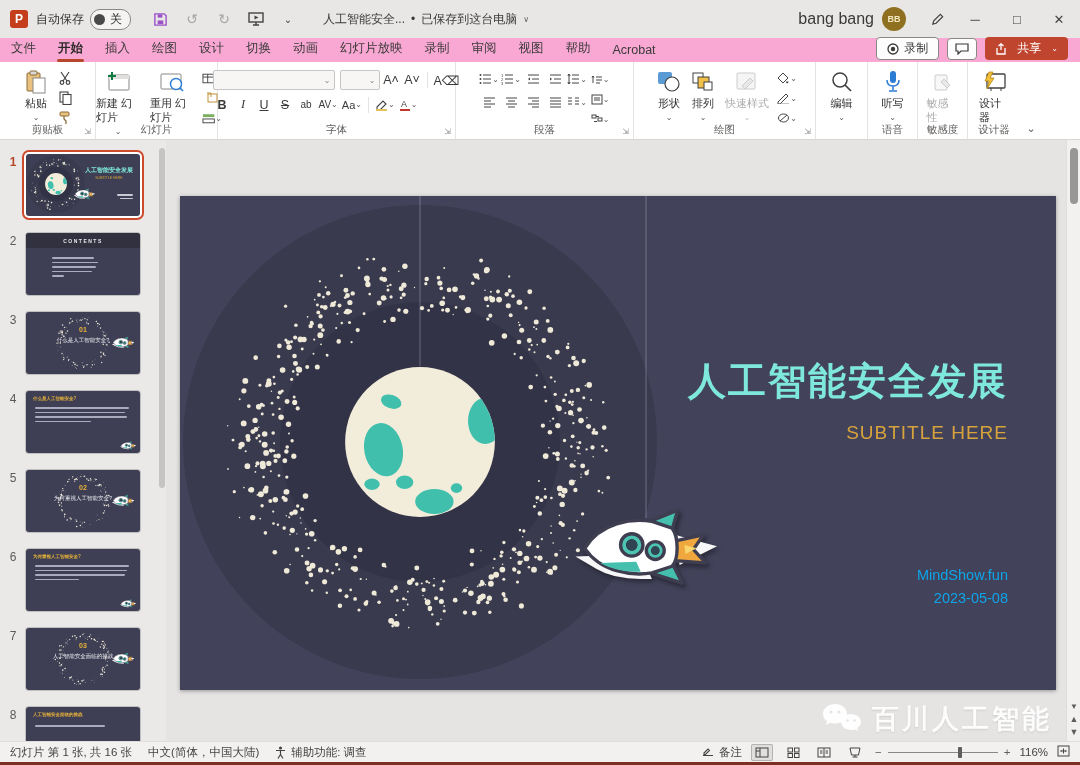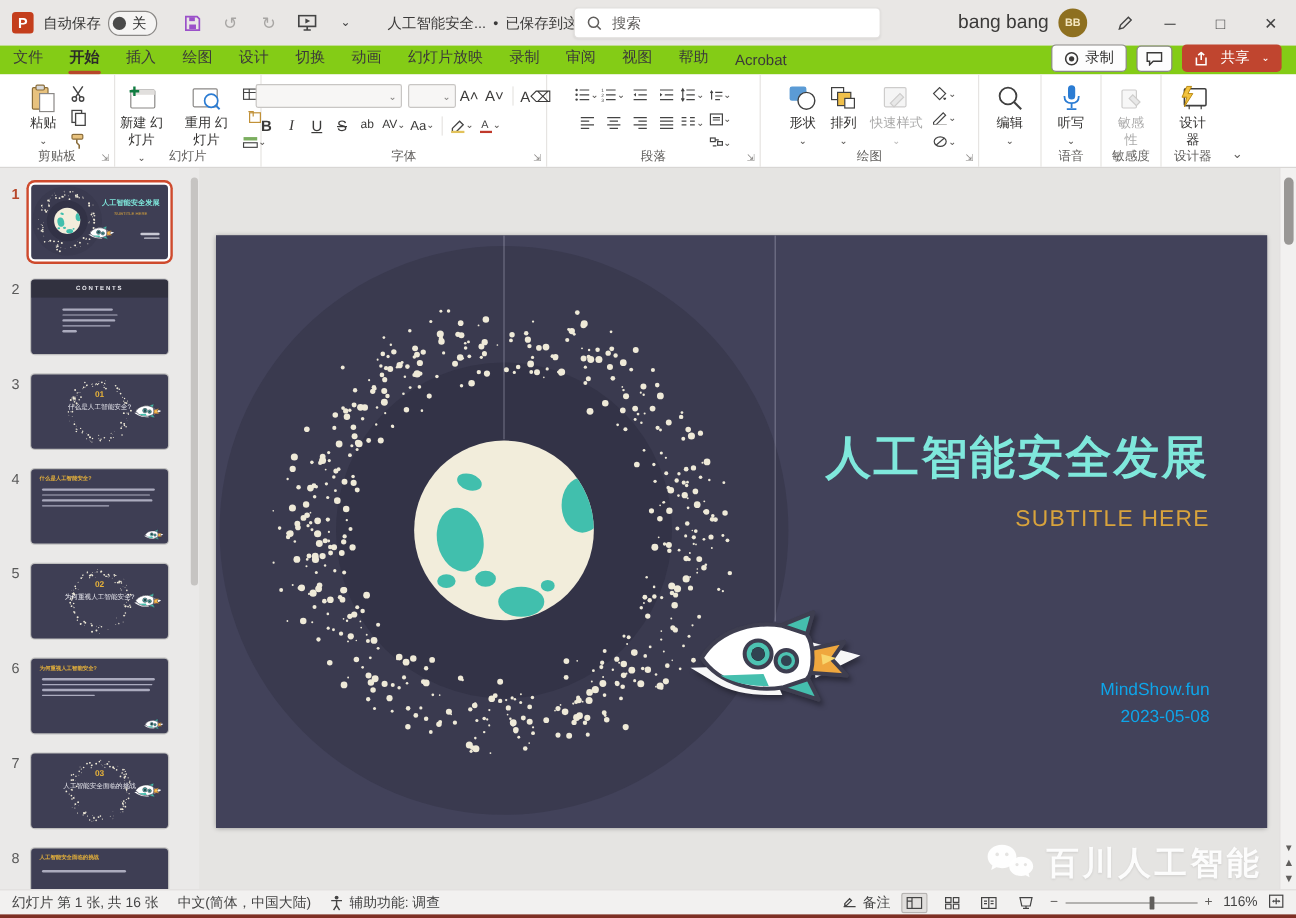--- a/index.html
+++ b/index.html
@@ -25,21 +25,21 @@
     color:#605E5C;box-shadow:0 1px 2px rgba(0,0,0,.06);}
   .tb-right{position:absolute;right:0;top:0;height:38px;display:flex;align-items:center;}
   .username{font-size:16px;color:#3B3A39;margin-right:8px;}
   .avatar{width:24px;height:24px;border-radius:50%;background:#8E7020;color:#F4E7BF;font-size:9px;
     font-weight:bold;display:flex;align-items:center;justify-content:center;margin-right:14px;}
   .winbtn{width:42px;height:38px;display:flex;align-items:center;justify-content:center;
     font-size:13px;color:#444;}
   .penbtn{width:34px;height:38px;display:flex;align-items:center;justify-content:center;}
 
   
-  .tabsrow{position:absolute;left:0;top:38px;width:1080px;height:24px;background:#84cc16;
+  .tabsrow{position:absolute;left:0;top:38px;width:1080px;height:24px;background:#f9a8d4;
     display:flex;align-items:flex-end;font-size:12.5px;color:#3B3A39;}
   .tab{padding:3px 11px 5px;position:relative;white-space:nowrap;}
   .tab.active{font-weight:bold;color:#2B2A29;}
   .tab.active::after{content:"";position:absolute;left:10px;right:10px;bottom:0;height:3px;
     border-radius:2px;background:#B7472A;}
   .tabs-right{margin-left:auto;display:flex;align-items:center;gap:8px;padding-right:12px;padding-bottom:2px;}
   .recbtn{display:flex;align-items:center;gap:5px;border:1px solid #8A8886;background:#FDFDFD;
     border-radius:4px;padding:2px 10px;font-size:12px;color:#323130;}
   .cmtbtn{border:1px solid #8A8886;background:#FDFDFD;border-radius:4px;width:30px;height:22px;
     display:flex;align-items:center;justify-content:center;}
@@ -48,21 +48,21 @@
 
   
   .ribbon{position:absolute;left:0;top:62px;width:1080px;height:78px;background:#FFFFFF;
     border-bottom:1px solid #D8D6D4;display:flex;}
   .rgroup{position:relative;height:100%;border-right:1px solid #E6E4E2;padding:5px 5px 16px;
     display:flex;align-items:flex-start;justify-content:center;}
   .glabel{position:absolute;bottom:2px;left:0;right:0;text-align:center;font-size:10.5px;color:#605E5C;
     white-space:nowrap;}
   .launcher{position:absolute;bottom:3px;right:4px;font-size:8px;color:#8A8886;}
   .bigbtn{display:flex;flex-direction:column;align-items:center;justify-content:flex-start;
-    padding:2px 5px;font-size:11px;color:#323130;line-height:1.25;text-align:center;gap:2px;}
+    padding:2px 5px;font-size:11px;color:#323130;line-height:1.25;text-align:left;gap:2px;}
   .bigbtn .bicon{height:26px;display:flex;align-items:center;justify-content:center;}
   .chev{font-size:8px;color:#605E5C;}
   .smcol{display:flex;flex-direction:column;gap:2px;margin-left:3px;padding-top:2px;}
   .sbtn{width:20px;height:18px;display:flex;align-items:center;justify-content:center;font-size:12px;
     color:#444;border-radius:2px;}
   .two-rows{display:flex;flex-direction:column;gap:5px;padding-top:3px;}
   .rowflex{display:flex;align-items:center;gap:2px;}
   .combo{height:20px;border:1px solid #C8C6C4;background:#F7F6F5;border-radius:2px;
     display:flex;align-items:center;justify-content:flex-end;padding:0 3px;color:#8A8886;font-size:8px;}
   .fbtn{min-width:19px;height:19px;display:flex;align-items:center;justify-content:center;
@@ -195,27 +195,20 @@
             <path d="M6.5 3.5l4 2-4 2z" fill="#444"></path>
           </svg>
       </span>
       <span class="qbtn" style="font-size:10px;color:#444;">⌄</span>
     </div>
     <div class="doctitle">
       <span>人工智能安全...</span>
       <span>•</span>
       <span>已保存到这台电脑</span>
       <span class="chev">∨</span>
-    </div>
-    <div class="searchbox">
-      <svg width="13" height="13" viewBox="0 0 14 14">
-          <circle cx="6" cy="6" r="4.5" fill="none" stroke="#605E5C" stroke-width="1.4"></circle>
-          <path d="M9.5 9.5l3 3" stroke="#605E5C" stroke-width="1.4"></path>
-        </svg>
-      <span>搜索</span>
     </div>
     <div class="tb-right">
       <span class="username">bang bang</span>
       <span class="avatar">BB</span>
       <span class="penbtn">
         <svg width="15" height="15" viewBox="0 0 16 16">
             <path d="M3 13l1-3.5 7-7 2.5 2.5-7 7L3 13z" fill="none" stroke="#444" stroke-width="1.3"></path>
           </svg>
       </span>
       <span class="winbtn">─</span>

